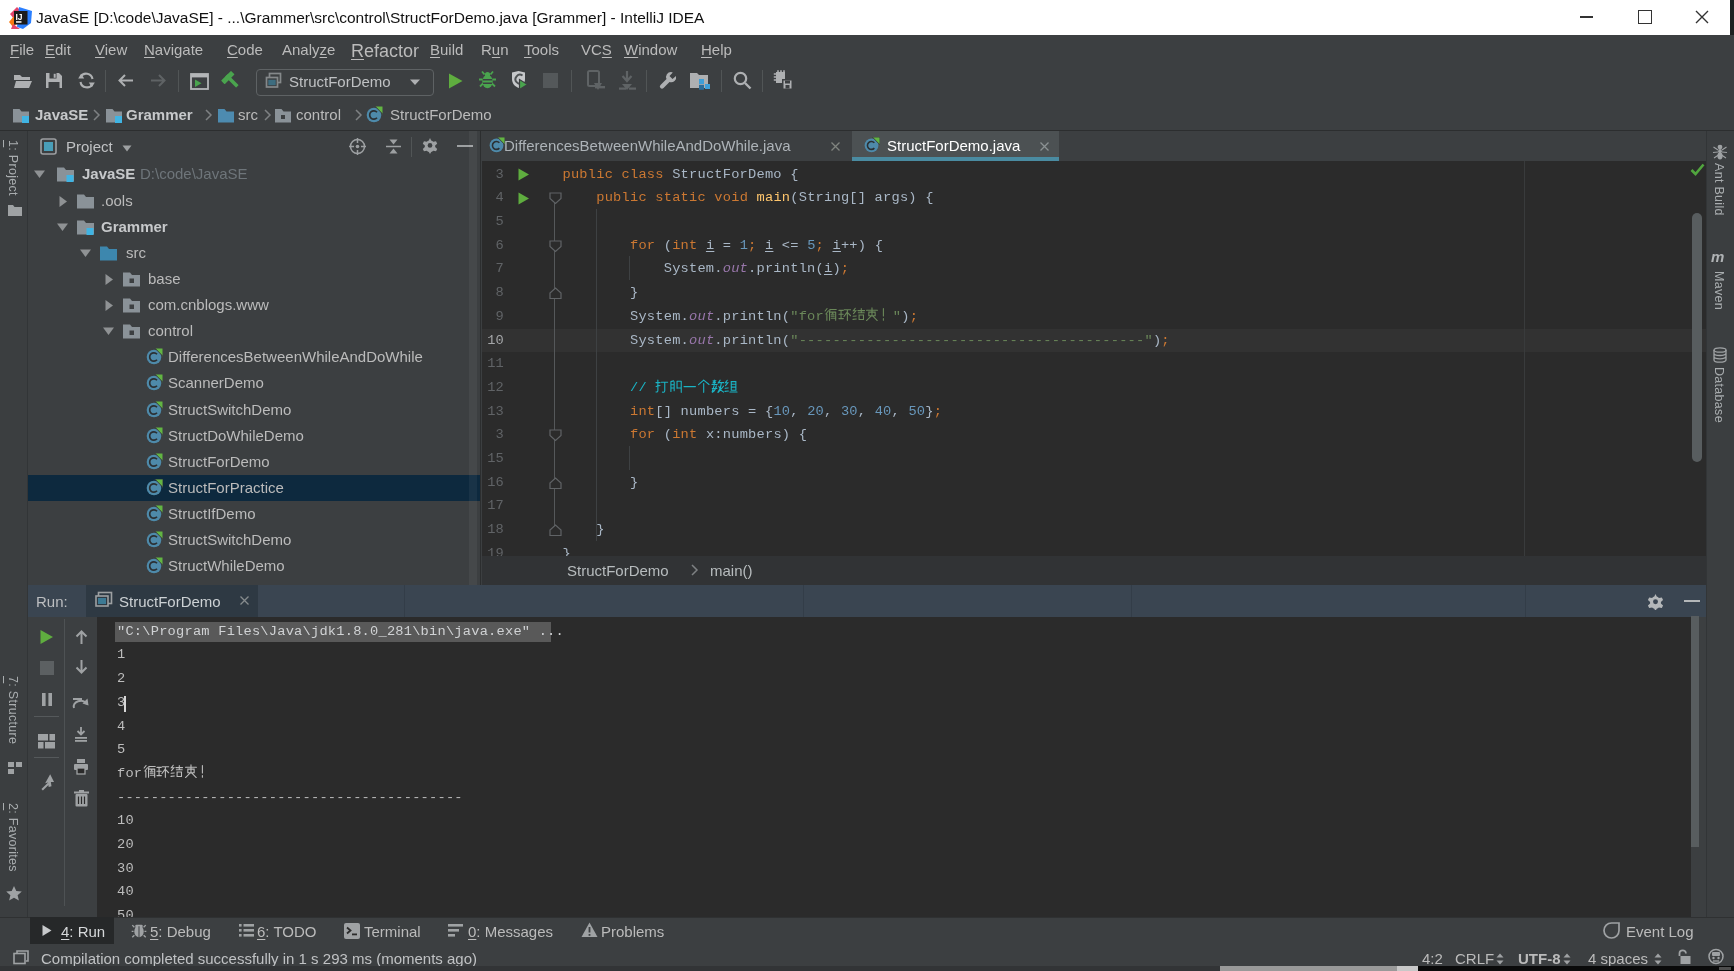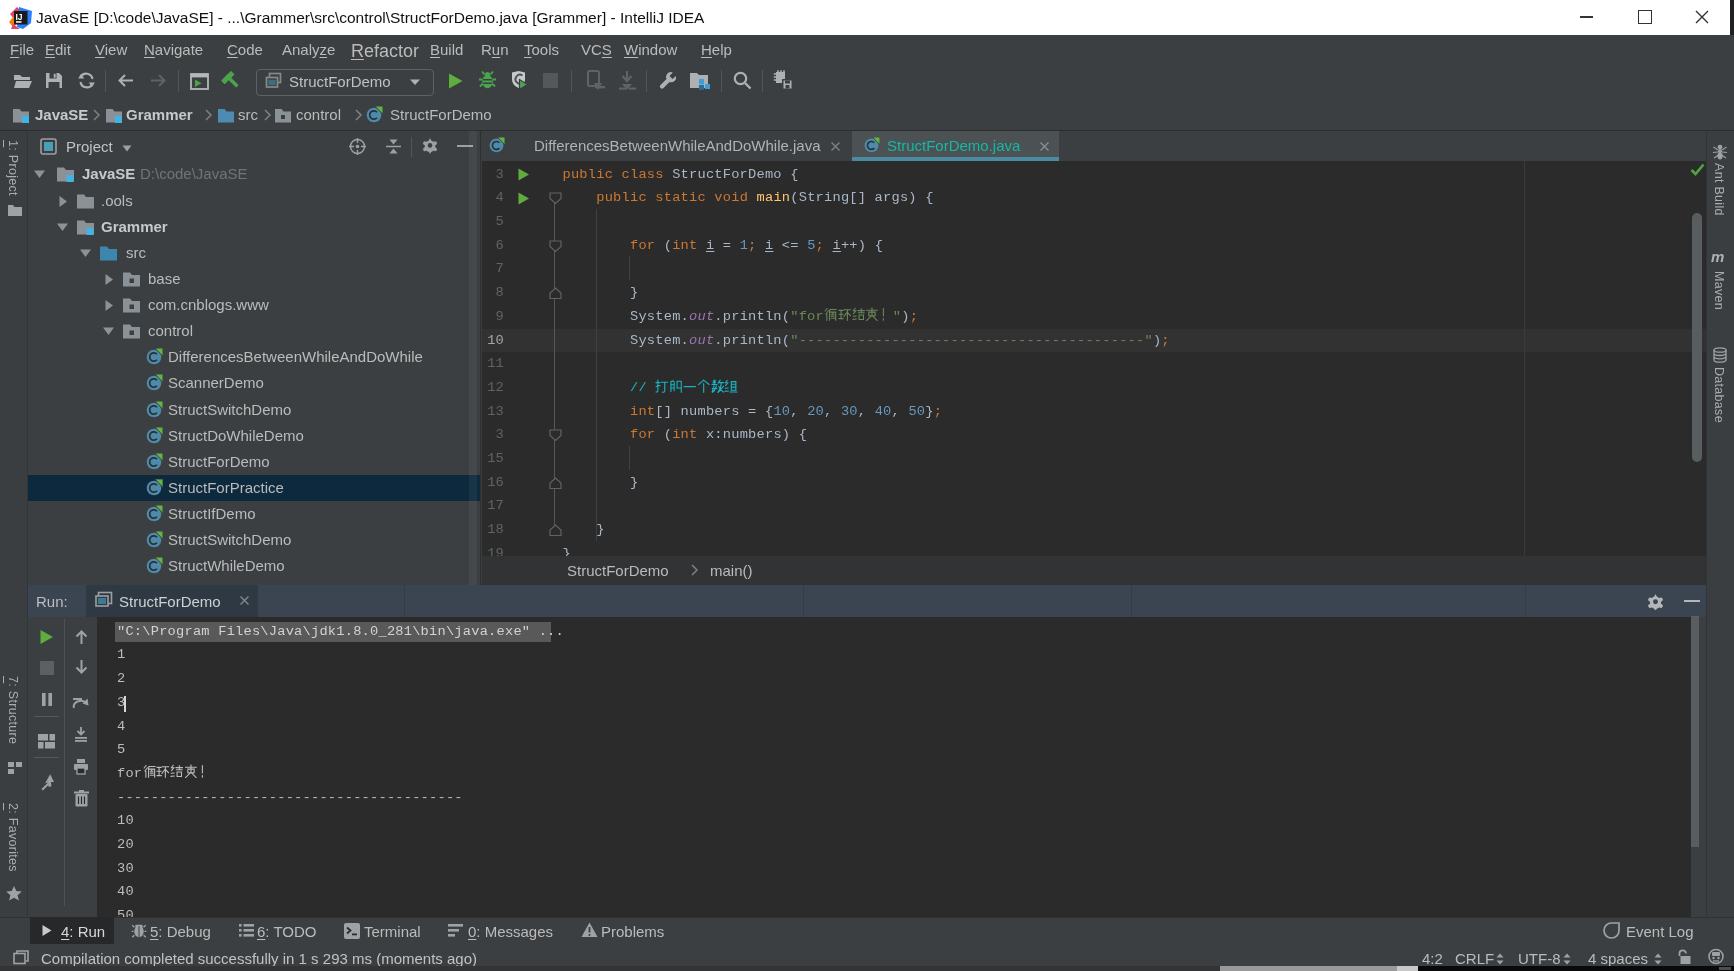--- a/index.html
+++ b/index.html
@@ -331,51 +331,52 @@
   </svg>
 <div class="ab ui" style="left:168px;top:557.35px;font-size:15px;">StructWhileDemo</div>
 <div class="ab" style="left:469px;top:131px;width:8px;height:454px;background:rgba(255,255,255,0.05);"></div>
 <div class="ab" style="left:482px;top:131px;width:1224px;height:454px;background:#2b2b2b;"></div>
 <div class="ab" style="left:482px;top:131px;width:1224px;height:30px;background:#3c3f41;"></div>
 <svg class="ab" style="left:489px;top:137px" width="16" height="16" viewBox="0 0 17 17">
 <circle cx="8" cy="9" r="7.3" fill="#4e8aaa"></circle>
 <path d="M11 6.2 a4.2 4.2 0 1 0 0 5.6" stroke="#2b3033" stroke-width="1.7" fill="none"></path>
 <polygon points="8.8,0 17,0 17,8.4" fill="#62b543" stroke="#3c3f41" stroke-width="1"></polygon>
   </svg>
-<div class="ab ui" style="left:534px;top:137px;font-size:15px;color:#adb3b8;">DifferencesBetweenWhileAndDoWhile.java</div>
+<div class="ab ui" style="left:504px;top:137px;font-size:15px;color:#adb3b8;">DifferencesBetweenWhileAndDoWhile.java</div>
 <svg class="ab" style="left:830px;top:141px" width="11" height="11" viewBox="0 0 11 11">
     <path d="M1.5 1.5 L9.5 9.5 M9.5 1.5 L1.5 9.5" stroke="#80847f" stroke-width="1.3"></path>
   </svg>
 <div class="ab" style="left:852px;top:131px;width:207px;height:30px;background:#4c5153;"></div>
 <div class="ab" style="left:852px;top:157px;width:207px;height:4px;background:#4a8ba1;"></div>
 <svg class="ab" style="left:864px;top:137px" width="16" height="16" viewBox="0 0 17 17">
 <circle cx="8" cy="9" r="7.3" fill="#4e8aaa"></circle>
 <path d="M11 6.2 a4.2 4.2 0 1 0 0 5.6" stroke="#2b3033" stroke-width="1.7" fill="none"></path>
 <polygon points="8.8,0 17,0 17,8.4" fill="#62b543" stroke="#3c3f41" stroke-width="1"></polygon>
   </svg>
-<div class="ab ui" style="left:887px;top:137px;font-size:15px;color:#14b8a6;">StructForDemo.java</div>
+<div class="ab ui" style="left:887px;top:137px;font-size:15px;color:#ffffff;">StructForDemo.java</div>
 <svg class="ab" style="left:1039px;top:141px" width="11" height="11" viewBox="0 0 11 11">
     <path d="M1.5 1.5 L9.5 9.5 M9.5 1.5 L1.5 9.5" stroke="#8b9193" stroke-width="1.3"></path>
   </svg>
 <div class="ab" style="left:482px;top:161px;width:1224px;height:395px;overflow:hidden;background:#2b2b2b;">
 <div class="ab" style="left:0;top:167.5px;width:1224px;height:23.7px;background:#323232;"></div>
 <div class="ab" style="left:1042px;top:0;width:1px;height:395px;background:#393b3c;"></div>
 <div class="ab" style="left:114px;top:48px;width:1px;height:332px;background:#3e4143;"></div>
 <div class="ab" style="left:147px;top:95px;width:1px;height:24px;background:#3e4143;"></div>
 <div class="ab" style="left:147px;top:285px;width:1px;height:24px;background:#3e4143;"></div>
 </div>
 <div class="ab" style="left:482px;top:161px;width:1224px;height:395px;overflow:hidden;font-family:'Liberation Mono',monospace;font-size:13.7px;letter-spacing:0.22px;">
 <div class="ab" style="left:0;top:1.65px;width:22px;height:23.7px;line-height:23.7px;text-align:right;color:#606366;">3</div>
 <div class="ab" style="left:80.5px;top:1.65px;height:23.7px;line-height:23.7px;white-space:pre;color:#a9b7c6;"><span style="color:#cc7832">public</span> <span style="color:#cc7832">class</span> StructForDemo {</div>
 <div class="ab" style="left:0;top:25.35px;width:22px;height:23.7px;line-height:23.7px;text-align:right;color:#606366;">4</div>
 <div class="ab" style="left:80.5px;top:25.35px;height:23.7px;line-height:23.7px;white-space:pre;color:#a9b7c6;">&nbsp;&nbsp;&nbsp;&nbsp;<span style="color:#cc7832">public</span> <span style="color:#cc7832">static</span> <span style="color:#cc7832">void</span> <span style="color:#ffc66d">main</span>(String[] args) {</div>
 <div class="ab" style="left:0;top:49.05px;width:22px;height:23.7px;line-height:23.7px;text-align:right;color:#606366;">5</div>
 <div class="ab" style="left:0;top:72.75px;width:22px;height:23.7px;line-height:23.7px;text-align:right;color:#606366;">6</div>
 <div class="ab" style="left:80.5px;top:72.75px;height:23.7px;line-height:23.7px;white-space:pre;color:#a9b7c6;">&nbsp;&nbsp;&nbsp;&nbsp;&nbsp;&nbsp;&nbsp;&nbsp;<span style="color:#cc7832">for</span> (<span style="color:#cc7832">int</span> <u>i</u> = <span style="color:#6897bb">1</span><span style="color:#cc7832">;</span> <u>i</u> &lt;= <span style="color:#6897bb">5</span><span style="color:#cc7832">;</span> <u>i</u>++) {</div>
 <div class="ab" style="left:0;top:96.45px;width:22px;height:23.7px;line-height:23.7px;text-align:right;color:#606366;">7</div>
+<div class="ab" style="left:80.5px;top:96.45px;height:23.7px;line-height:23.7px;white-space:pre;color:#a9b7c6;">&nbsp;&nbsp;&nbsp;&nbsp;&nbsp;&nbsp;&nbsp;&nbsp;&nbsp;&nbsp;&nbsp;&nbsp;System.<span style="color:#9876aa;font-style:italic">out</span>.println(<u>i</u>)<span style="color:#cc7832">;</span></div>
 <div class="ab" style="left:0;top:120.15px;width:22px;height:23.7px;line-height:23.7px;text-align:right;color:#606366;">8</div>
 <div class="ab" style="left:80.5px;top:120.15px;height:23.7px;line-height:23.7px;white-space:pre;color:#a9b7c6;">&nbsp;&nbsp;&nbsp;&nbsp;&nbsp;&nbsp;&nbsp;&nbsp;}</div>
 <div class="ab" style="left:0;top:143.85px;width:22px;height:23.7px;line-height:23.7px;text-align:right;color:#606366;">9</div>
 <div class="ab" style="left:80.5px;top:143.85px;height:23.7px;line-height:23.7px;white-space:pre;color:#a9b7c6;">&nbsp;&nbsp;&nbsp;&nbsp;&nbsp;&nbsp;&nbsp;&nbsp;System.<span style="color:#9876aa;font-style:italic">out</span>.println(<span style="color:#6a8759">"for</span><svg style="display:inline-block;vertical-align:-2.6px;margin:0 0.2px" width="13.4" height="15" viewBox="0 0 14 15">
         <path d="M3.2 1.2 L1.2 3.8 M4.6 3.6 L2 7 M3 7 V13.5 M6 2.2 H12.8 M6.4 2.2 L5.6 5 M5.8 5 H12.2 M5.8 5 V13.5 M12.2 5 V13.5 M7.6 7.2 H10.6 M9.1 5.2 V7.2 M7.6 9.2 H10.6 M7.6 11.4 H12.2" stroke="#6a8759" stroke-width="1.15" fill="none" stroke-linecap="round"></path>
       </svg><svg style="display:inline-block;vertical-align:-2.6px;margin:0 0.2px" width="13.4" height="15" viewBox="0 0 14 15">
         <path d="M1 3.2 H5.4 M1 7.2 H5.4 M1 11.8 H5.6 M3.2 3.2 V11.8 M6.4 2.6 H13.2 M9.8 2.6 V13.6 M9.6 5 L6.2 9.6 M10 5.6 L13.2 8.8" stroke="#6a8759" stroke-width="1.15" fill="none" stroke-linecap="round"></path>
       </svg><svg style="display:inline-block;vertical-align:-2.6px;margin:0 0.2px" width="13.4" height="15" viewBox="0 0 14 15">
         <path d="M3.4 1 L1.4 3.6 H4 L1.6 6.6 M1.2 9.4 L4.4 9 M1 12.6 L4.6 12.2 M6.2 3.4 H13.2 M9.7 1.4 V5.6 M6.6 5.6 H12.8 M7.4 8 H12 V12.8 H7.4 Z" stroke="#6a8759" stroke-width="1.15" fill="none" stroke-linecap="round"></path>
       </svg><svg style="display:inline-block;vertical-align:-2.6px;margin:0 0.2px" width="13.4" height="15" viewBox="0 0 14 15">
@@ -619,21 +620,21 @@
     <rect x="1" y="3.5" width="11" height="10" fill="none" stroke="#9fa2a4" stroke-width="1.6"></rect>
     <path d="M4 3 V1 H15 V11 H13" fill="none" stroke="#9fa2a4" stroke-width="1.6"></path>
   </svg>
 <div class="ab ui" style="left:41px;top:950px;font-size:15px;color:#c0c2c4;">Compilation completed successfully in 1 s 293 ms (moments ago)</div>
 <div class="ab ui" style="left:1422px;top:950px;font-size:15px;">4:2</div>
 <div class="ab ui" style="left:1455px;top:950px;font-size:15px;">CRLF</div>
 <svg class="ab" style="left:1496px;top:953px" width="8" height="12" viewBox="0 0 8 12">
     <polygon points="4,0.5 7.5,4.5 0.5,4.5" fill="#9fa2a4"></polygon>
     <polygon points="4,11.5 7.5,7.5 0.5,7.5" fill="#9fa2a4"></polygon>
   </svg>
-<div class="ab ui" style="left:1518px;top:950px;font-size:15px;">UTF-8</div>
+<div class="ab ui" style="left:1518px;top:950px;font-size:15px;font-weight:bold;">UTF-8</div>
 <svg class="ab" style="left:1563px;top:953px" width="8" height="12" viewBox="0 0 8 12">
     <polygon points="4,0.5 7.5,4.5 0.5,4.5" fill="#9fa2a4"></polygon>
     <polygon points="4,11.5 7.5,7.5 0.5,7.5" fill="#9fa2a4"></polygon>
   </svg>
 <div class="ab ui" style="left:1588px;top:950px;font-size:15px;">4 spaces</div>
 <svg class="ab" style="left:1654px;top:953px" width="8" height="12" viewBox="0 0 8 12">
     <polygon points="4,0.5 7.5,4.5 0.5,4.5" fill="#9fa2a4"></polygon>
     <polygon points="4,11.5 7.5,7.5 0.5,7.5" fill="#9fa2a4"></polygon>
   </svg>
 <svg class="ab" style="left:1677px;top:949px" width="15" height="16" viewBox="0 0 15 16">

